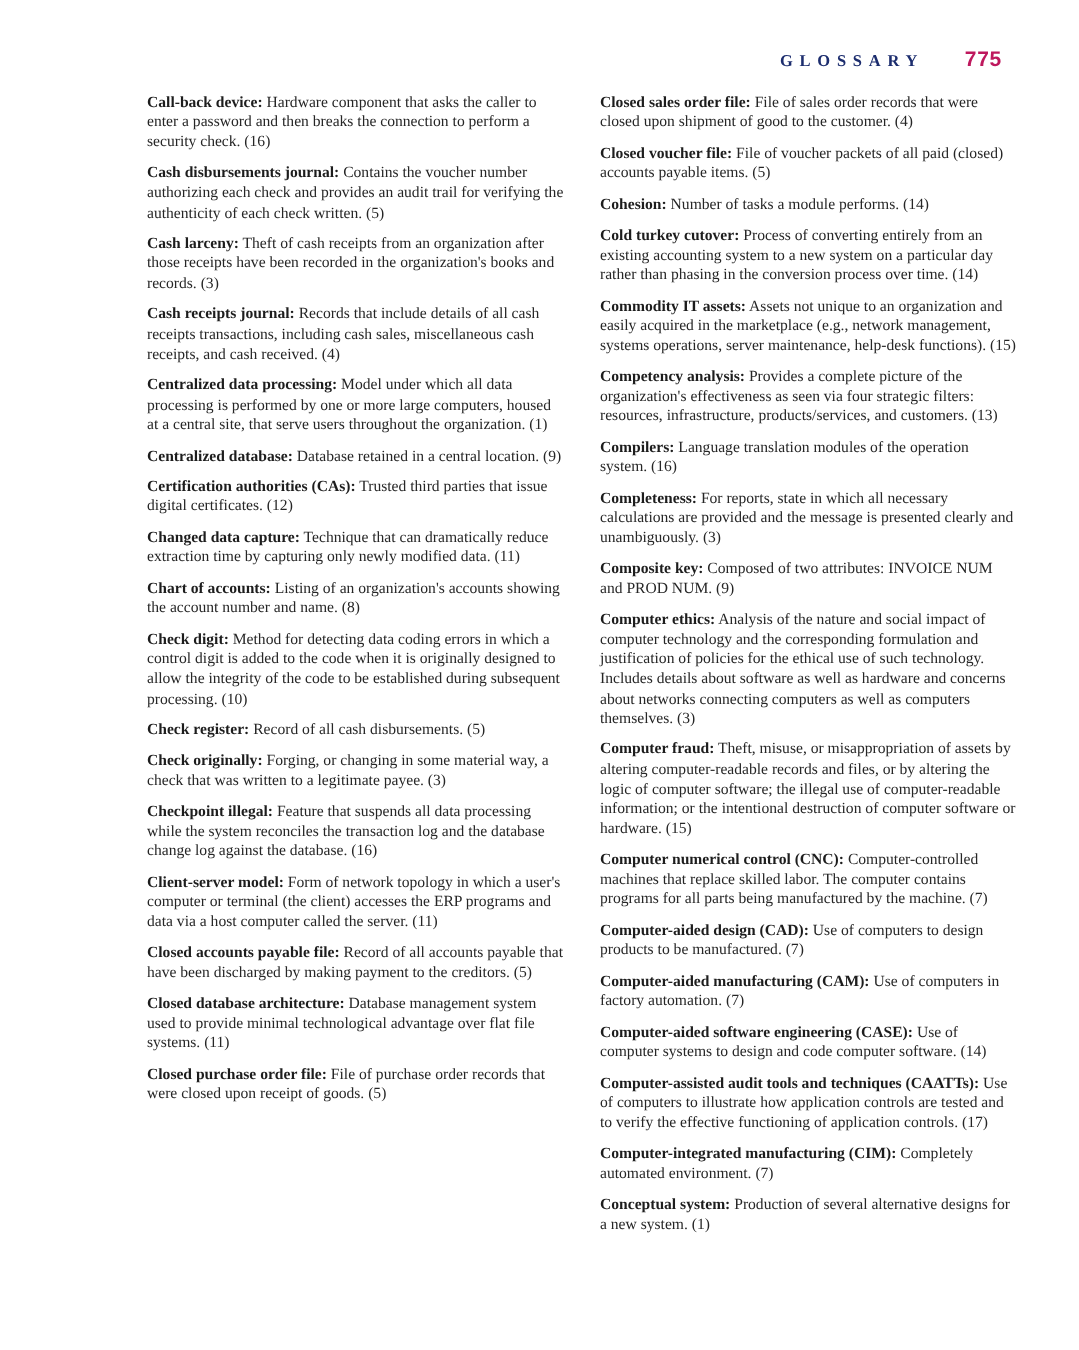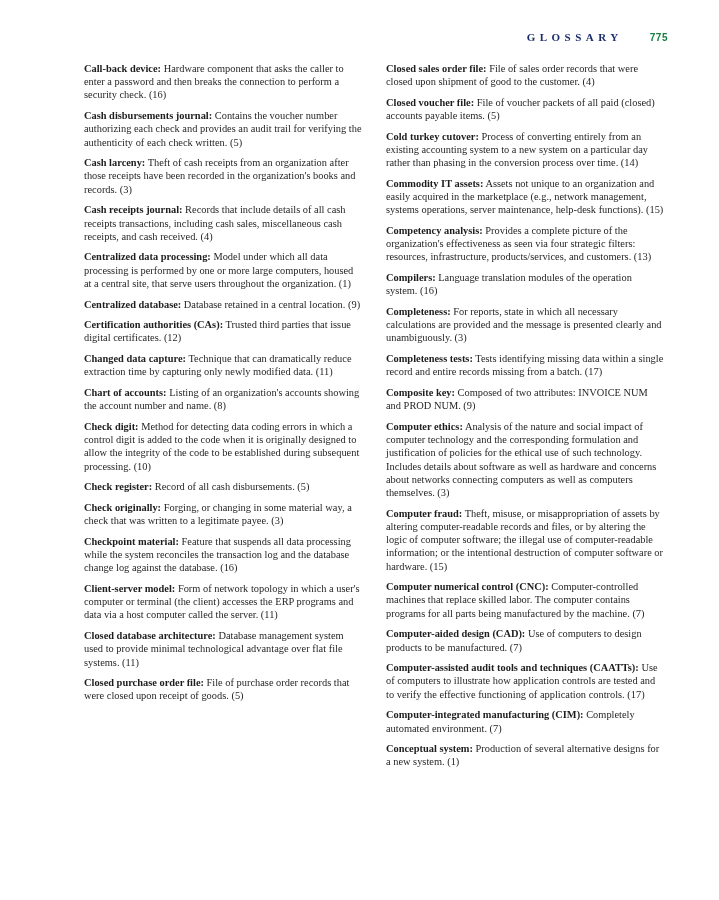--- a/index.html
+++ b/index.html
@@ -23,31 +23,31 @@
     justify-content: flex-end;
     align-items: baseline;
   }
   .running-head .head-title {
     color: #1c2d6e;
     font-size: 11px;
     font-weight: 600;
     letter-spacing: 4.5px;
   }
   .running-head .head-pagenum {
-    color: #15803d;
-    font-size: 10px;
+    color: #be185d;
+    font-size: 14px;
     font-weight: 700;
     margin-left: 27px;
     font-family: "Liberation Sans", sans-serif;
     letter-spacing: 0.5px;
   }
   .columns {
     position: absolute;
     top: 62px;
-    left: 84px;
+    left: 98px;
     width: 581px;
     display: flex;
     gap: 23px;
   }
   .column {
     width: 279px;
   }
   .entry {
     margin: 0 0 7.5px 0;
     font-size: 10.4px;
@@ -79,38 +79,41 @@
         <p class="entry"><span class="term">Cash larceny:</span><span class="definition"> Theft of cash receipts from an organization after those receipts have been recorded in the organization's books and records. (3)</span></p>
         <p class="entry"><span class="term">Cash receipts journal:</span><span class="definition"> Records that include details of all cash receipts transactions, including cash sales, miscellaneous cash receipts, and cash received. (4)</span></p>
         <p class="entry"><span class="term">Centralized data processing:</span><span class="definition"> Model under which all data processing is performed by one or more large computers, housed at a central site, that serve users throughout the organization. (1)</span></p>
         <p class="entry"><span class="term">Centralized database:</span><span class="definition"> Database retained in a central location. (9)</span></p>
         <p class="entry"><span class="term">Certification authorities (CAs):</span><span class="definition"> Trusted third parties that issue digital certificates. (12)</span></p>
         <p class="entry"><span class="term">Changed data capture:</span><span class="definition"> Technique that can dramatically reduce extraction time by capturing only newly modified data. (11)</span></p>
         <p class="entry"><span class="term">Chart of accounts:</span><span class="definition"> Listing of an organization's accounts showing the account number and name. (8)</span></p>
         <p class="entry"><span class="term">Check digit:</span><span class="definition"> Method for detecting data coding errors in which a control digit is added to the code when it is originally designed to allow the integrity of the code to be established during subsequent processing. (10)</span></p>
         <p class="entry"><span class="term">Check register:</span><span class="definition"> Record of all cash disbursements. (5)</span></p>
         <p class="entry"><span class="term">Check originally:</span><span class="definition"> Forging, or changing in some material way, a check that was written to a legitimate payee. (3)</span></p>
-        <p class="entry"><span class="term">Checkpoint material:</span><span class="definition"> Feature that suspends all data processing while the system reconciles the transaction log and the database change log against the database. (16)</span></p>
+        <p class="entry"><span class="term">Checkpoint illegal:</span><span class="definition"> Feature that suspends all data processing while the system reconciles the transaction log and the database change log against the database. (16)</span></p>
         <p class="entry"><span class="term">Client-server model:</span><span class="definition"> Form of network topology in which a user's computer or terminal (the client) accesses the ERP programs and data via a host computer called the server. (11)</span></p>
+        <p class="entry"><span class="term">Closed accounts payable file:</span><span class="definition"> Record of all accounts payable that have been discharged by making payment to the creditors. (5)</span></p>
         <p class="entry"><span class="term">Closed database architecture:</span><span class="definition"> Database management system used to provide minimal technological advantage over flat file systems. (11)</span></p>
         <p class="entry"><span class="term">Closed purchase order file:</span><span class="definition"> File of purchase order records that were closed upon receipt of goods. (5)</span></p>
       </div>
     <div class="column">
         <p class="entry"><span class="term">Closed sales order file:</span><span class="definition"> File of sales order records that were closed upon shipment of good to the customer. (4)</span></p>
         <p class="entry"><span class="term">Closed voucher file:</span><span class="definition"> File of voucher packets of all paid (closed) accounts payable items. (5)</span></p>
+        <p class="entry"><span class="term">Cohesion:</span><span class="definition"> Number of tasks a module performs. (14)</span></p>
         <p class="entry"><span class="term">Cold turkey cutover:</span><span class="definition"> Process of converting entirely from an existing accounting system to a new system on a particular day rather than phasing in the conversion process over time. (14)</span></p>
         <p class="entry"><span class="term">Commodity IT assets:</span><span class="definition"> Assets not unique to an organization and easily acquired in the marketplace (e.g., network management, systems operations, server maintenance, help-desk functions). (15)</span></p>
         <p class="entry"><span class="term">Competency analysis:</span><span class="definition"> Provides a complete picture of the organization's effectiveness as seen via four strategic filters: resources, infrastructure, products/services, and customers. (13)</span></p>
         <p class="entry"><span class="term">Compilers:</span><span class="definition"> Language translation modules of the operation system. (16)</span></p>
         <p class="entry"><span class="term">Completeness:</span><span class="definition"> For reports, state in which all necessary calculations are provided and the message is presented clearly and unambiguously. (3)</span></p>
-        <p class="entry"><span class="term">Completeness tests:</span><span class="definition"> Tests identifying missing data within a single record and entire records missing from a batch. (17)</span></p>
         <p class="entry"><span class="term">Composite key:</span><span class="definition"> Composed of two attributes: INVOICE NUM and PROD NUM. (9)</span></p>
         <p class="entry"><span class="term">Computer ethics:</span><span class="definition"> Analysis of the nature and social impact of computer technology and the corresponding formulation and justification of policies for the ethical use of such technology. Includes details about software as well as hardware and concerns about networks connecting computers as well as computers themselves. (3)</span></p>
         <p class="entry"><span class="term">Computer fraud:</span><span class="definition"> Theft, misuse, or misappropriation of assets by altering computer-readable records and files, or by altering the logic of computer software; the illegal use of computer-readable information; or the intentional destruction of computer software or hardware. (15)</span></p>
         <p class="entry"><span class="term">Computer numerical control (CNC):</span><span class="definition"> Computer-controlled machines that replace skilled labor. The computer contains programs for all parts being manufactured by the machine. (7)</span></p>
         <p class="entry"><span class="term">Computer-aided design (CAD):</span><span class="definition"> Use of computers to design products to be manufactured. (7)</span></p>
+        <p class="entry"><span class="term">Computer-aided manufacturing (CAM):</span><span class="definition"> Use of computers in factory automation. (7)</span></p>
+        <p class="entry"><span class="term">Computer-aided software engineering (CASE):</span><span class="definition"> Use of computer systems to design and code computer software. (14)</span></p>
         <p class="entry"><span class="term">Computer-assisted audit tools and techniques (CAATTs):</span><span class="definition"> Use of computers to illustrate how application controls are tested and to verify the effective functioning of application controls. (17)</span></p>
         <p class="entry"><span class="term">Computer-integrated manufacturing (CIM):</span><span class="definition"> Completely automated environment. (7)</span></p>
         <p class="entry"><span class="term">Conceptual system:</span><span class="definition"> Production of several alternative designs for a new system. (1)</span></p>
       </div>
   </div>
 
 </div>
 
 </body></html>

